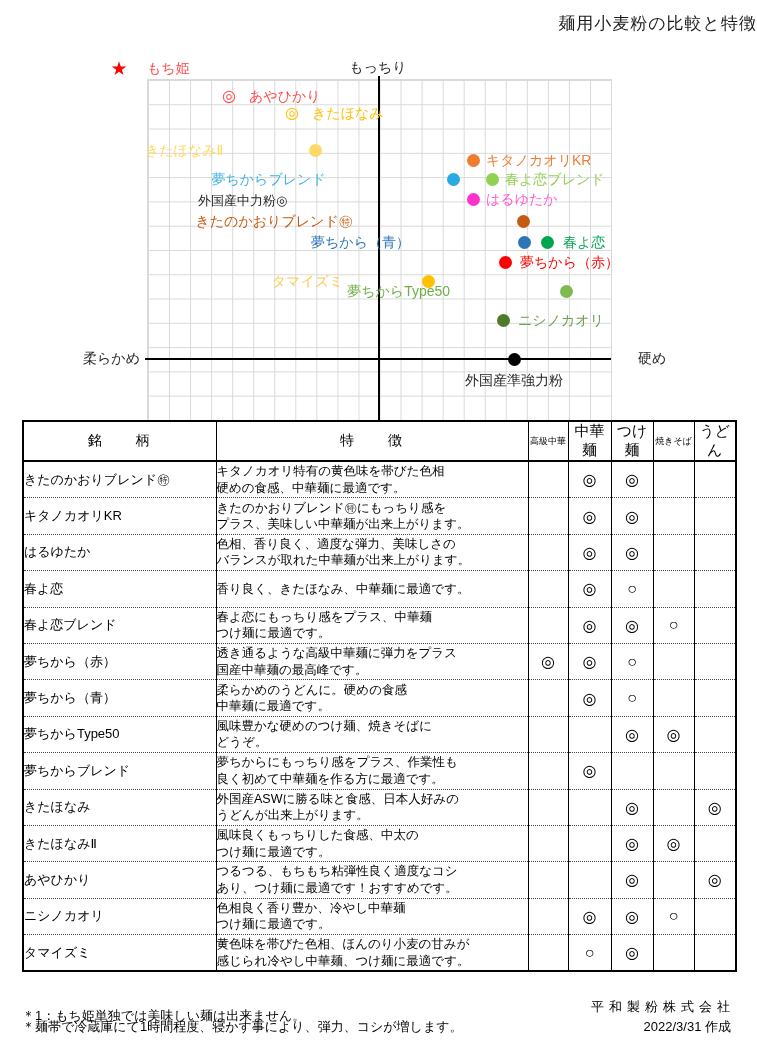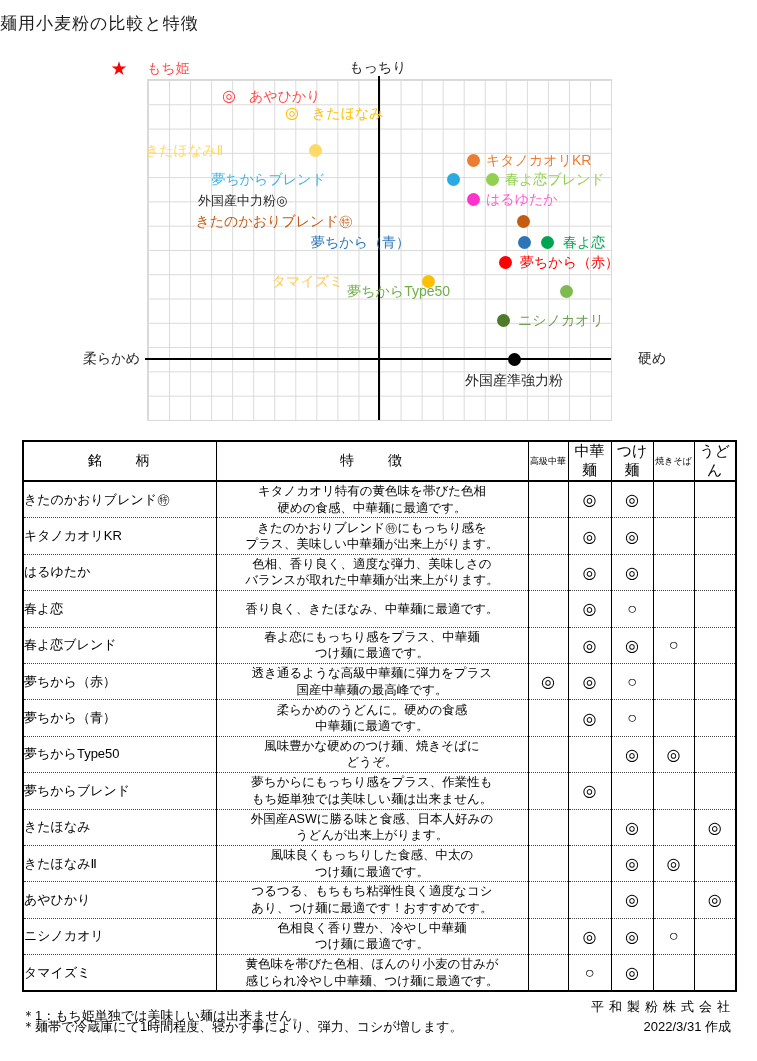--- a/index.html
+++ b/index.html
@@ -4,21 +4,21 @@
 <style>
   html,body { margin:0; padding:0; }
   body {
     width:757px; height:1061px; background:#fff;
     font-family:"Liberation Sans","DejaVu Sans",sans-serif;
     color:#000; position:relative; overflow:hidden;
   }
   .abs { position:absolute; }
 
   
-  .title { top:12px; left:0; width:757px; text-align:left; font-size:17px; color:#1a1a1a; letter-spacing:1px; }
+  .title { top:12px; left:0; width:757px; text-align:right; font-size:17px; color:#1a1a1a; letter-spacing:1px; }
 
   
   .chart-region { position:absolute; inset:0; width:757px; height:440px; }
   .grid {
     position:absolute; left:147px; top:79px; width:463px; height:340px;
     border:1px solid #d9d9d9;
     background-image:
       linear-gradient(to right,#d9d9d9 1px,transparent 1px),
       linear-gradient(to bottom,#d9d9d9 1px,transparent 1px);
     background-size:21.05px 24.29px;
@@ -36,33 +36,33 @@
   .pt .sym { position:absolute; left:0; top:0; transform:translate(-50%,-50%); font-size:16px; line-height:1; }
   .pt .sym.star { font-size:19px; }
   .plabel { position:absolute; top:0; white-space:nowrap; font-size:14px; line-height:1; }
   .plabel.right { transform:translateY(-50%); }
   .plabel.left  { transform:translate(-100%,-50%); }
   .plabel.below { left:0; transform:translate(-50%,-50%); }
   .plabel.start { left:0; transform:translateY(-50%); font-size:13px; }
 
   
   .flour-table {
-    position:absolute; top:440px; left:22px; width:713px;
+    position:absolute; top:420px; left:22px; width:713px;
     border-collapse:collapse; table-layout:fixed;
     border:2px solid #000;
   }
   .flour-table th, .flour-table td { border:1px solid #000; padding:0; }
   .flour-table thead th { height:22px; font-weight:normal; text-align:center; border-bottom:2px solid #000; overflow:hidden; }
   .flour-table thead th.big { font-size:14px; letter-spacing:2px; }
   .flour-table thead th.mid { font-size:15px;margin-top:9px; }
   .flour-table thead th.small { font-size:9px; }
   .flour-table tbody td { height:35.4px; border-top:1px dotted #444; border-bottom:1px dotted #444; }
   .flour-table tbody tr:last-child td { border-bottom:1px solid #000; }
   .cell-name { font-size:13px; padding:0 3px 0 4px; text-align:left; vertical-align:middle; overflow:hidden; white-space:nowrap; }
-  .cell-desc { font-size:12.5px; line-height:16.5px; padding:1px 3px; text-align:center; vertical-align:middle; white-space:pre-line; overflow:hidden; }
+  .cell-desc { font-size:12.5px; line-height:16.5px; padding:1px 3px; text-align:left; vertical-align:middle; white-space:pre-line; overflow:hidden; }
   .cell-mark { text-align:center; vertical-align:middle; font-size:16px; }
 
   
   .footnote { font-size:13px; white-space:nowrap; }
   .company { letter-spacing:5px; }
   .made-date { text-align:right; }
 </style>
 </head>
 <body>
 
@@ -245,21 +245,21 @@
 どうぞ。</td>
         <td class="cell-mark"></td>
         <td class="cell-mark"></td>
         <td class="cell-mark">◎</td>
         <td class="cell-mark">◎</td>
         <td class="cell-mark"></td>
       </tr>
       <tr>
         <td class="cell-name">夢ちからブレンド</td>
         <td class="cell-desc">夢ちからにもっちり感をプラス、作業性も
-もち姫単独では美味しい麺は出来ません。</td>
+良く初めて中華麺を作る方に最適です。</td>
         <td class="cell-mark"></td>
         <td class="cell-mark">◎</td>
         <td class="cell-mark"></td>
         <td class="cell-mark"></td>
         <td class="cell-mark"></td>
       </tr>
       <tr>
         <td class="cell-name">きたほなみ</td>
         <td class="cell-desc">外国産ASWに勝る味と食感、日本人好みの
 うどんが出来上がります。</td>

